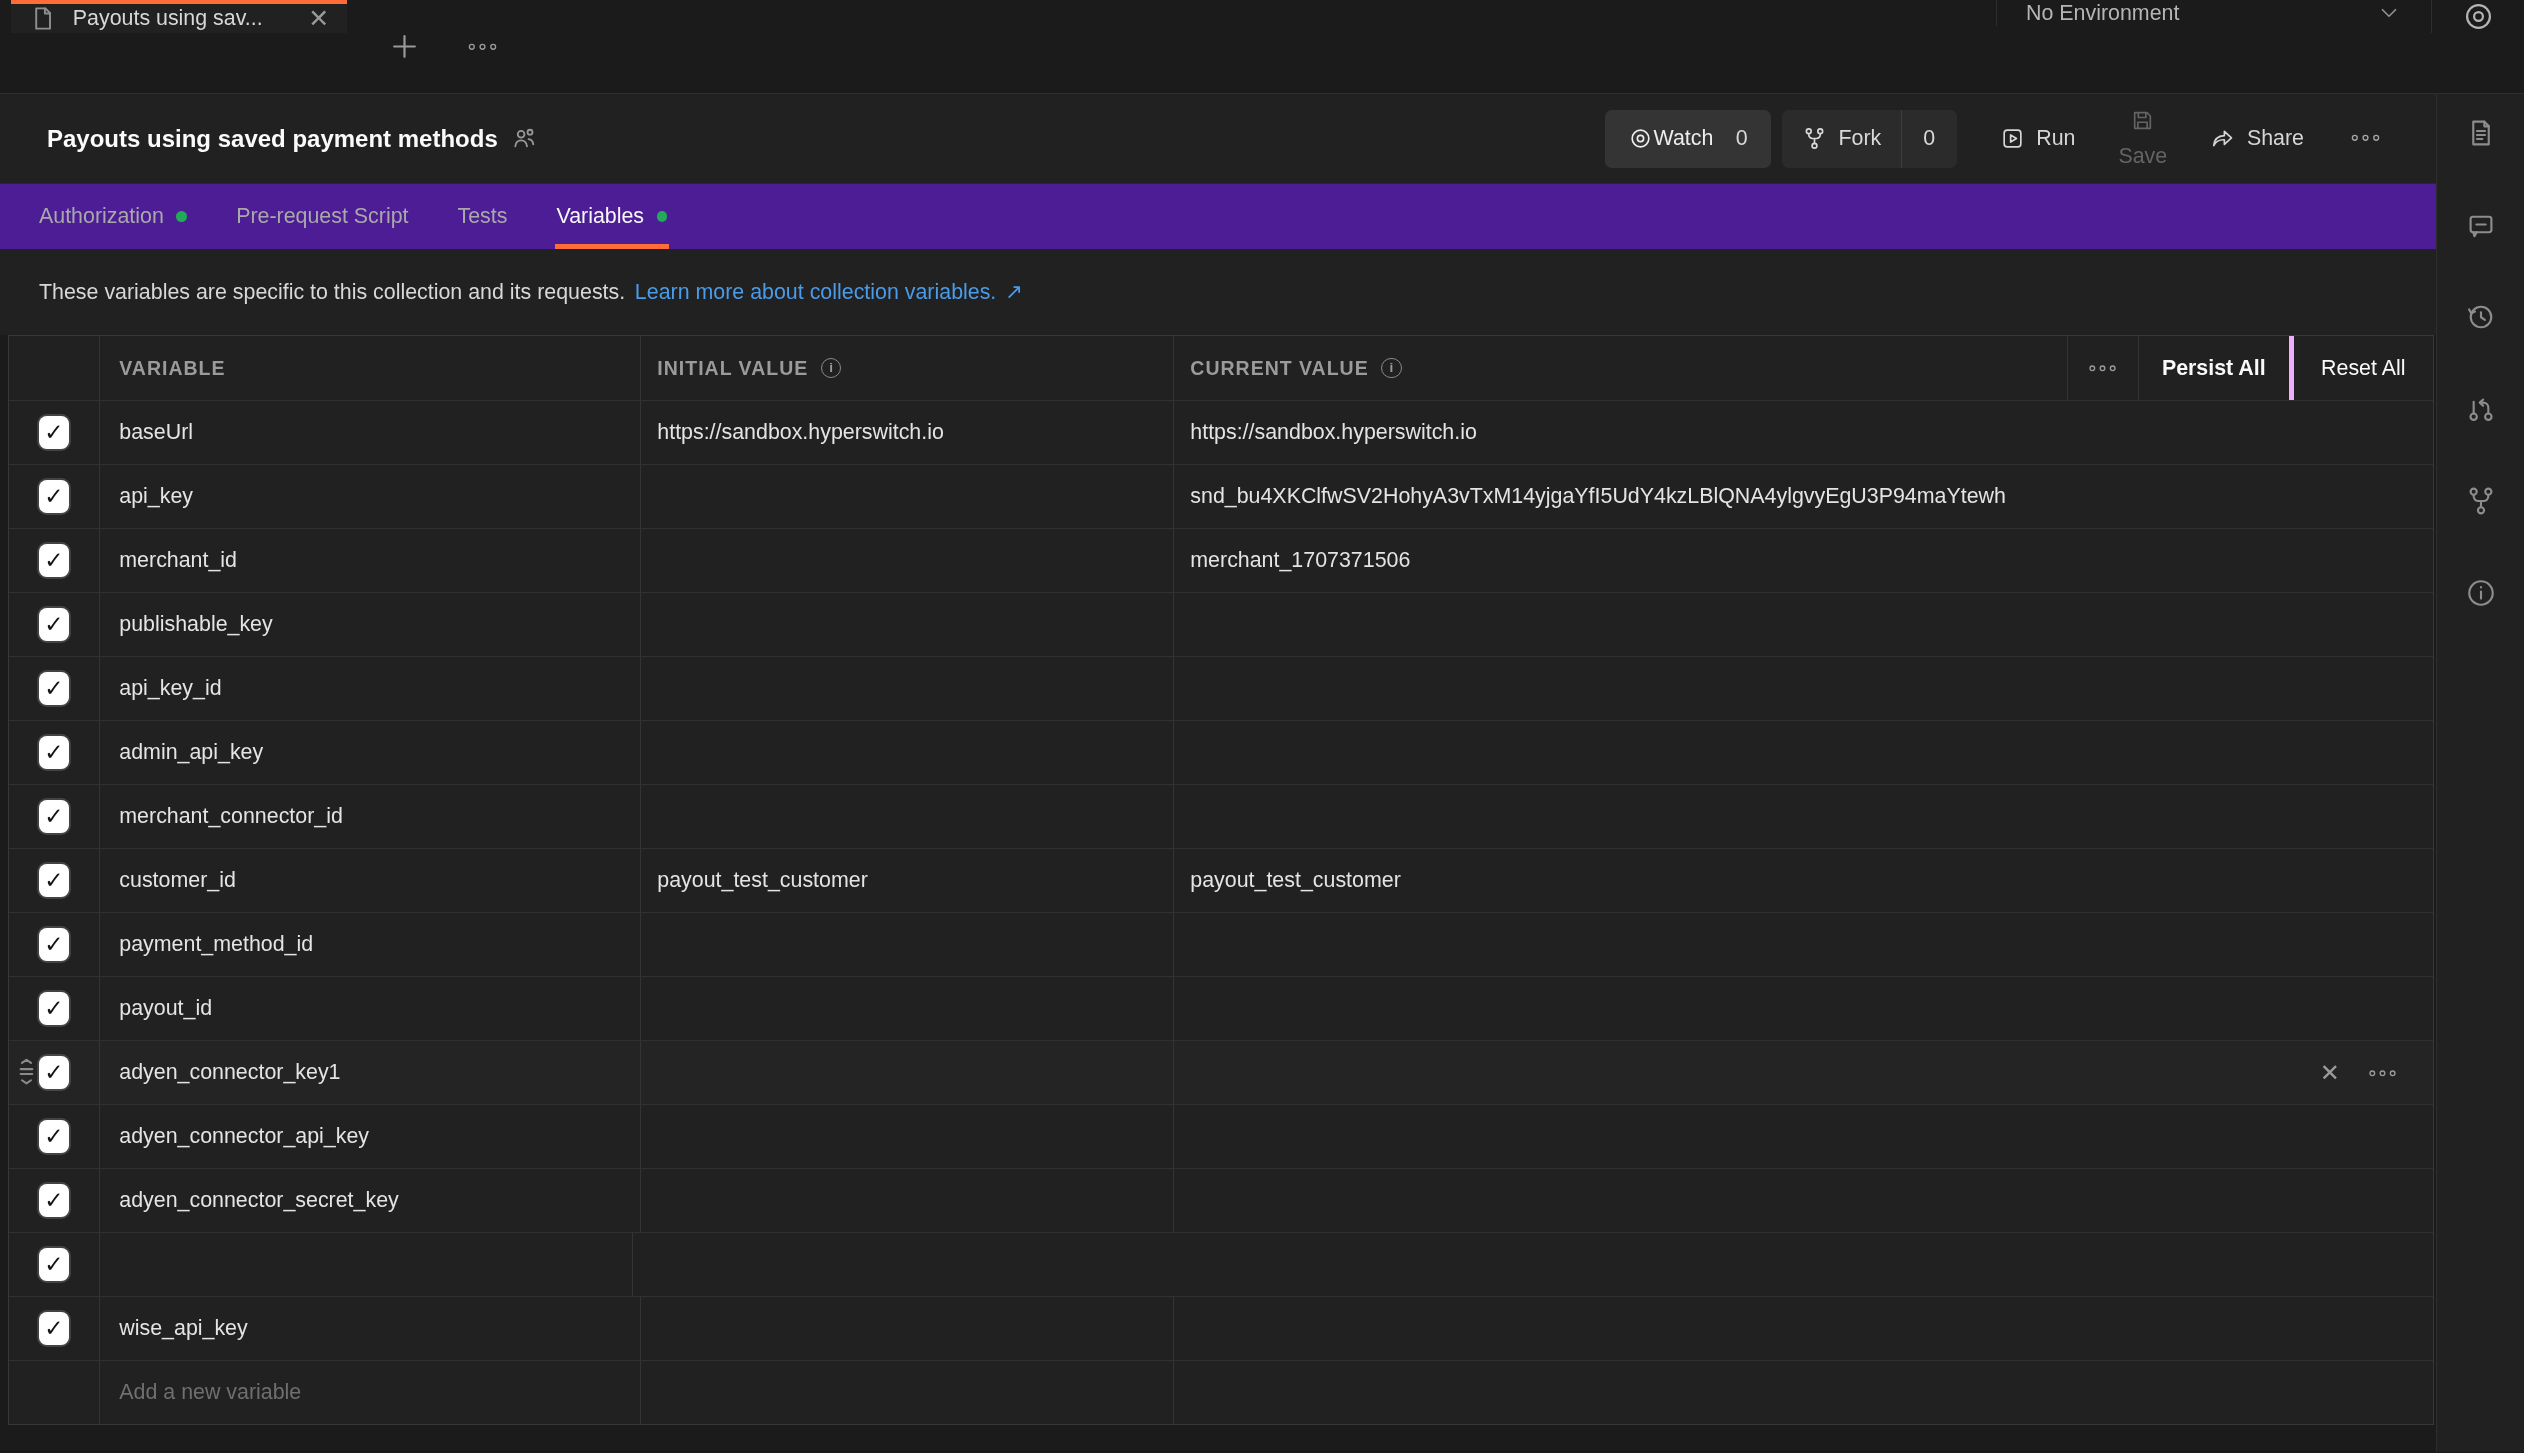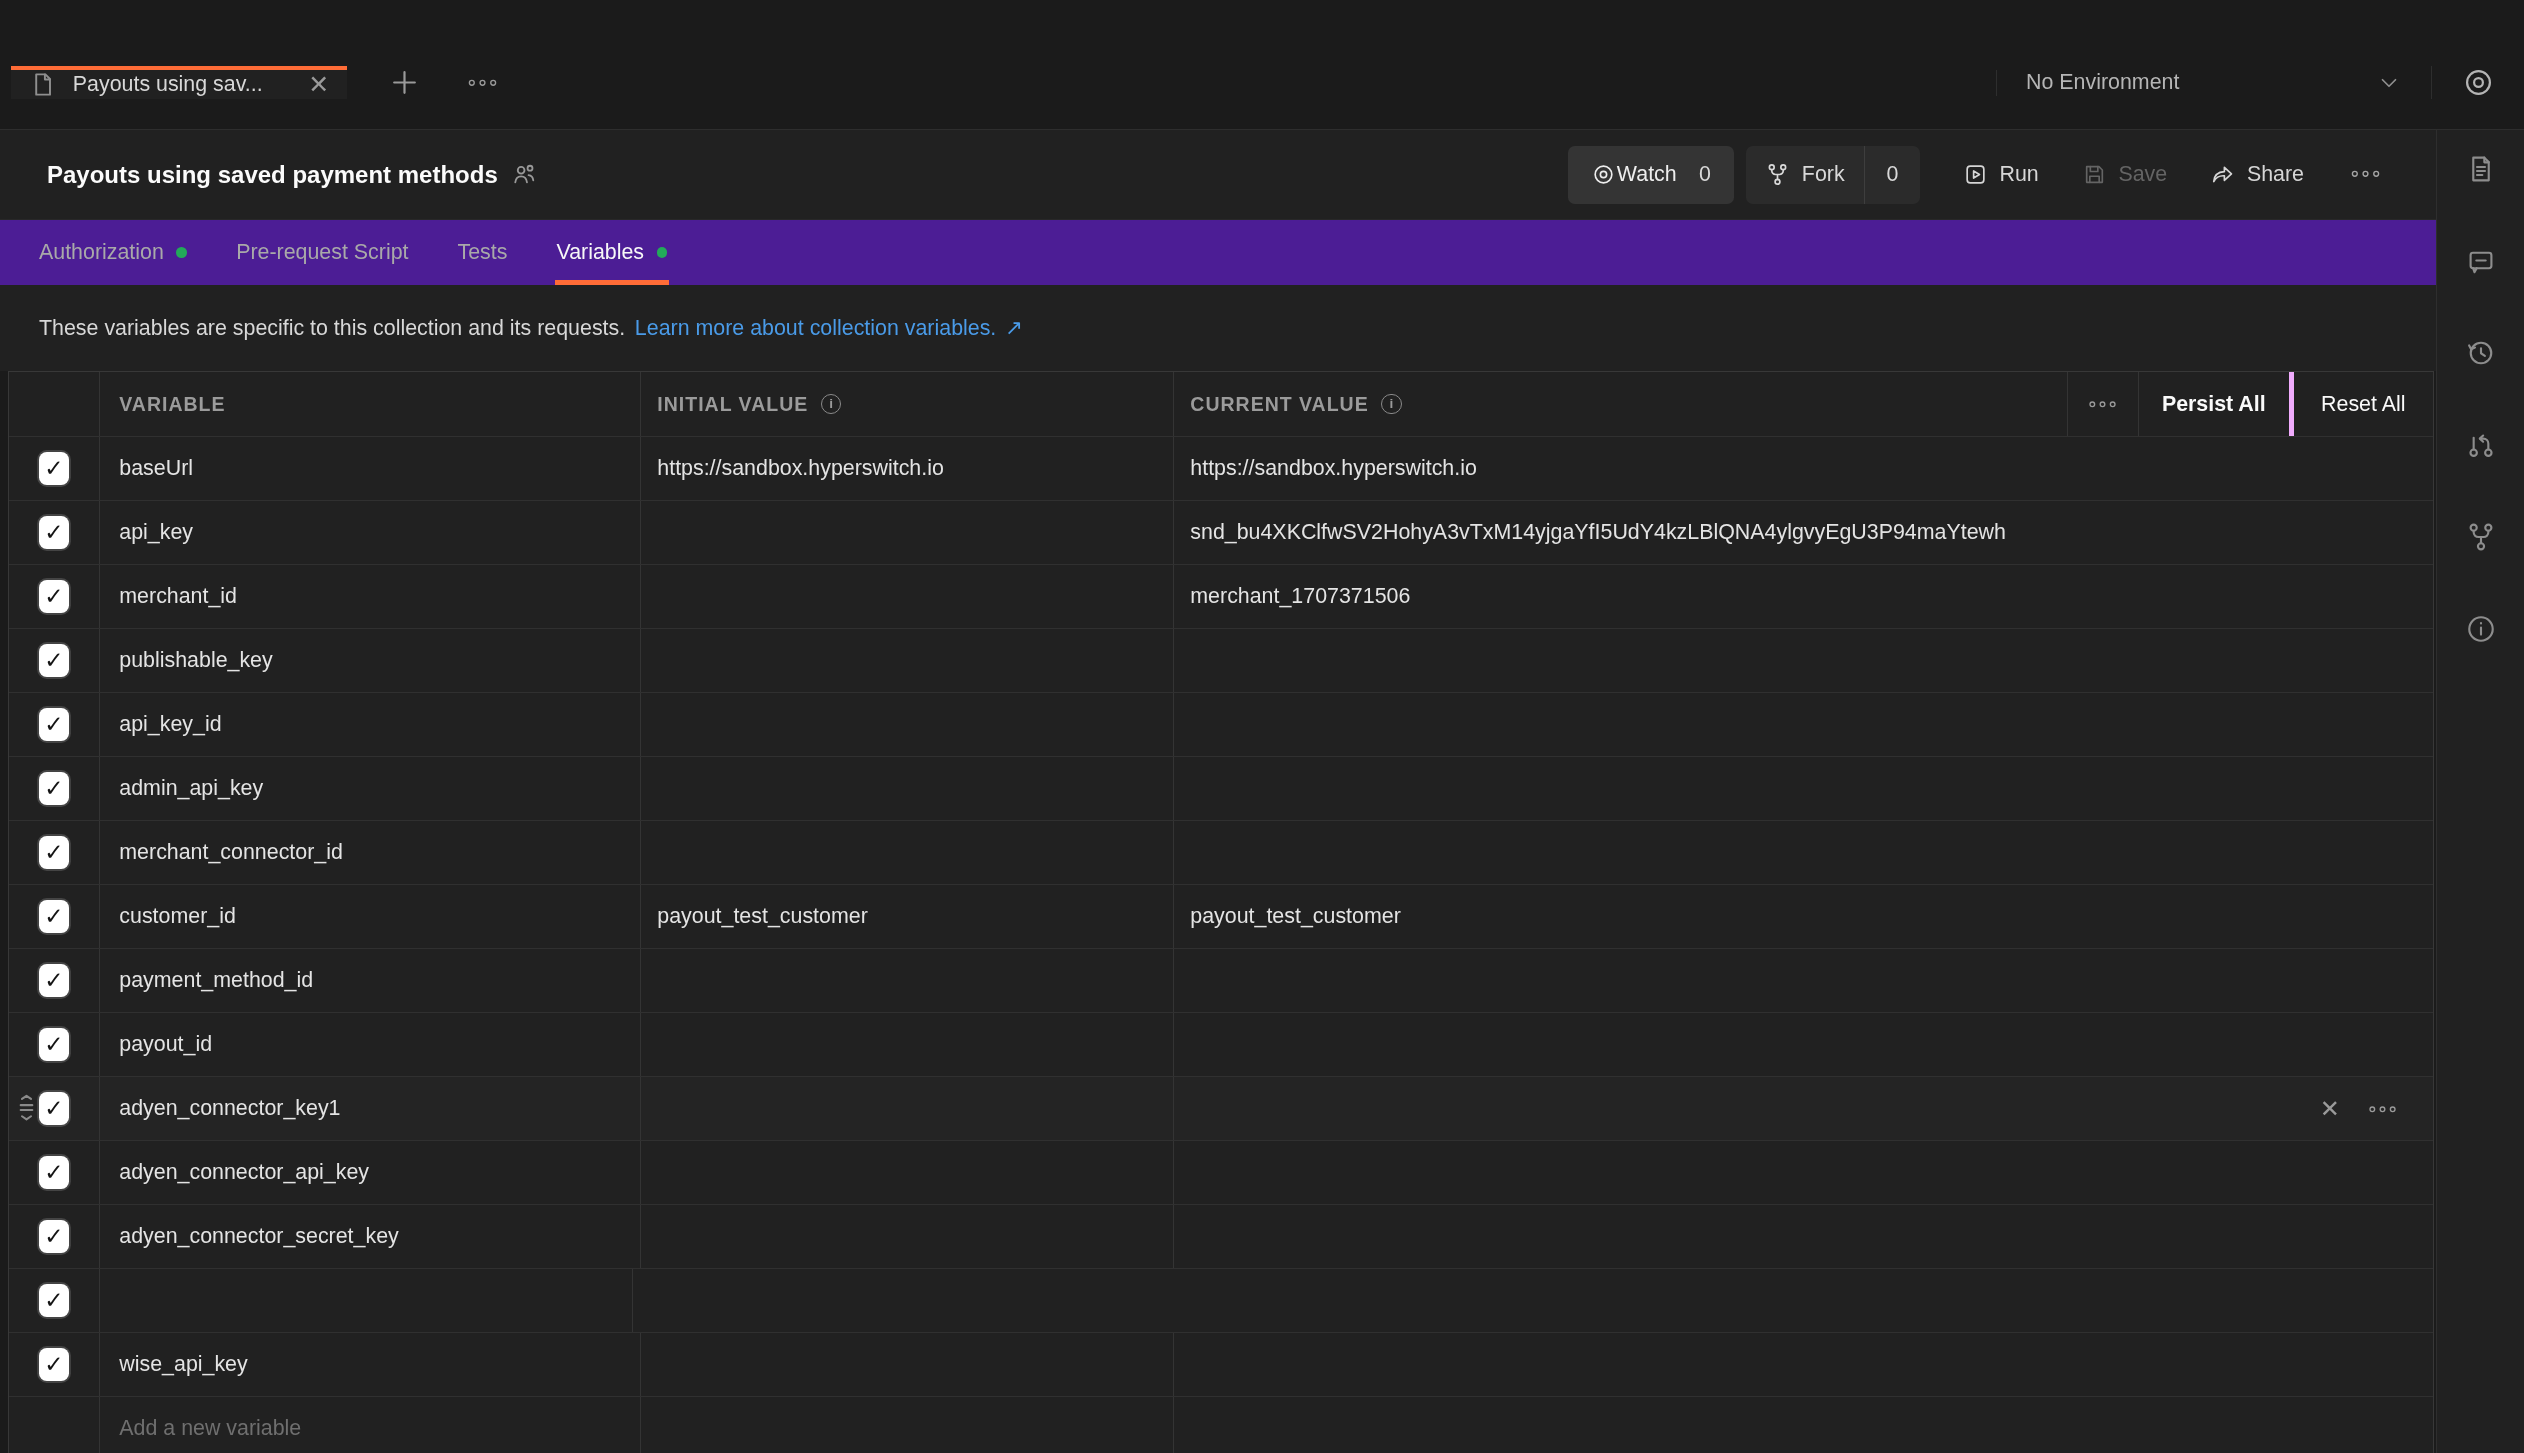--- a/index.html
+++ b/index.html
@@ -6,21 +6,21 @@
   html,body { background:#111; }
   .app{
     position:relative; width:2525px; height:1453px; overflow:hidden;
     background:#1b1b1b; color:#e6e6e6;
     font-family:"Liberation Sans","DejaVu Sans",sans-serif;
   }
   .ic{ fill:none; stroke:currentColor; stroke-width:1.6; stroke-linecap:round; stroke-linejoin:round; }
   .dots-ic circle{ fill:none; stroke:currentColor; stroke-width:1.4; }
 
   
-  .topbar{ height:94px; background:#1b1b1b; border-bottom:1px solid #2e2e2e; display:flex; align-items:center;margin-top:36px; }
+  .topbar{ height:94px; background:#1b1b1b; border-bottom:1px solid #2e2e2e; display:flex; align-items:flex-start; }
   .tab-active{ margin-left:10.7px; width:336px; background:#212121; border-top:4.9px solid #ff6c37;
     display:flex; align-items:center; padding:0 17.5px; gap:15.6px; }
   .tab-file{ width:29px; height:29px; color:#8f8f8f; flex:none; }
   .tab-label{ font-size:21.4px; color:#d8d8d8; white-space:nowrap; overflow:hidden; }
   .tab-close{ margin-left:auto; font-size:25px; color:#9a9a9a; line-height:1; }
   .tb-plus{ margin-left:41px; align-self:center; width:33px; height:33px; color:#9a9a9a; }
   .tb-more{ margin-left:45px; align-self:center; color:#9a9a9a; display:flex; }
   .env{ margin-left:auto; width:435px; border-left:1px solid #2e2e2e; display:flex; align-items:center; padding:0 29px; }
   .env-label{ font-size:21.4px; color:#b5b5b5; }
   .env-chevron{ margin-left:auto; width:26px; height:26px; color:#8f8f8f; }
@@ -40,21 +40,21 @@
   .people{ width:27px; height:27px; color:#999; margin-left:13.6px; }
   .actions{ margin-left:auto; display:flex; align-items:center; }
   .btn{ display:flex; align-items:center; font-size:21.4px; white-space:nowrap; }
   .btn svg{ width:25px; height:25px; flex:none; }
   .watch-btn{ background:#343434; border-radius:6.8px; height:58px; padding:0 23px; color:#ededed; gap:1px; }
   .watch-count{ margin-left:21.4px; color:#d9d9d9; }
   .fork-btn{ margin-left:11.7px; background:#2b2b2b; border-radius:6.8px; height:58px; color:#d9d9d9; }
   .fork-main{ display:flex; align-items:center; gap:11.7px; padding:0 19.5px; height:100%; border-right:1px solid #3e3e3e; }
   .fork-count{ display:flex; align-items:center; padding:0 21.4px; }
   .ghost{ margin-left:43px; gap:11.7px; color:#d6d6d6; }
-  .ghost.disabled{ color:#646464; }
+  .ghost.disabled{ color:#646464;flex-direction:column; }
   .more-btn{ margin-left:45px; color:#a5a5a5; }
 
   .tabs-row{ height:65px; flex:none; background:#4c1d95; display:flex; align-items:stretch; padding:0 39px; gap:49px; }
   .tab-item{ display:flex; align-items:center; gap:12.6px; font-size:21.4px; color:#a9a9a9; position:relative; }
   .tab-item.active{ color:#f7f7f7; }
   .tab-item.active::after{ content:""; position:absolute; left:-1.9px; right:-1.9px; bottom:0; height:4.9px; background:#ff6c37; }
   .dot{ width:10.7px; height:10.7px; border-radius:50%; background:#23a95a; flex:none; }
 
   .info-row{ height:86px; flex:none; background:#212121; display:flex; align-items:center; padding:0 39px;
     font-size:21.4px; color:#d8d8d8; }

